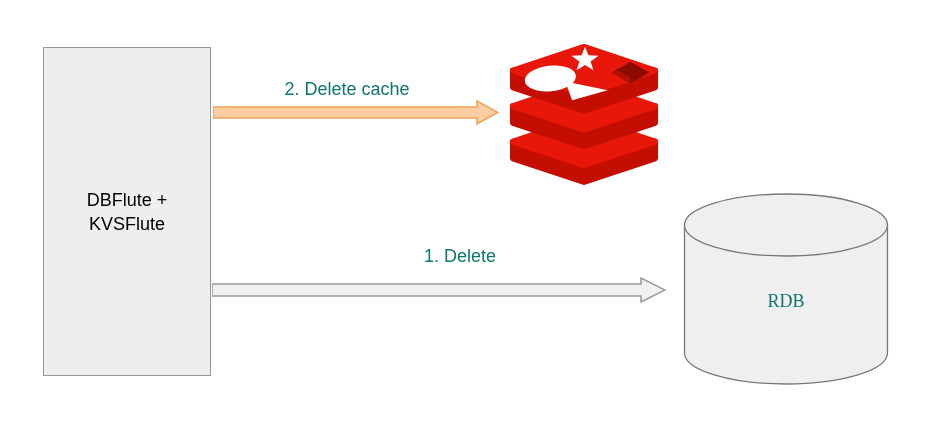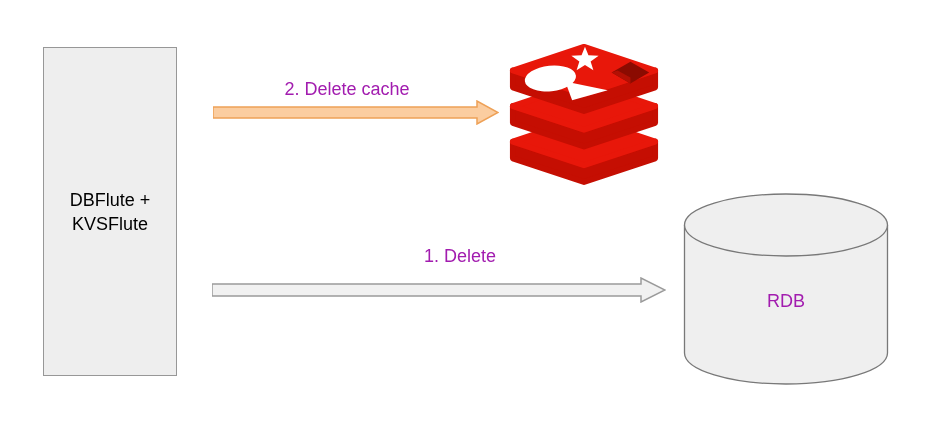--- a/index.html
+++ b/index.html
@@ -1,34 +1,34 @@
 <!DOCTYPE html>
 <html><head>
 <meta charset="utf-8">
 <style>
   html,body { margin:0; padding:0; background:#ffffff; }
   .canvas {
     position:relative; width:934px; height:432px; background:#ffffff;
     font-family:"Liberation Sans", sans-serif; overflow:hidden;
   }
   .node-box {
-    position:absolute; left:43px; top:47px; width:134px; height:329px;
+    position:absolute; left:43px; top:47px; width:168px; height:329px;
     background:#eeeeee; border:1.5px solid #979797; box-sizing:border-box;
     display:flex; align-items:center; justify-content:center;
   }
   .node-box-label {
     text-align:center; font-size:18px; line-height:24px; color:#000;
   }
   .flow-label {
     position:absolute; transform:translateX(-50%);
-    font-size:18px; color:#a21caf; white-space:nowrap;
+    font-size:18px; color:#0f766e; white-space:nowrap;
   }
   .label-delete-cache { left:347px; top:79px; }
   .label-delete       { left:428px; top:246px;margin-left:32px; }
-  .label-rdb          { left:786px; top:291px; }
+  .label-rdb          { left:786px; top:291px;font-family:Liberation Serif, serif; }
   .abs { position:absolute; }
 </style>
 </head>
 <body>
 
 <div class="canvas">
 
   <div class="node-box">
     <div class="node-box-label">
       <span>DBFlute +</span><br>

